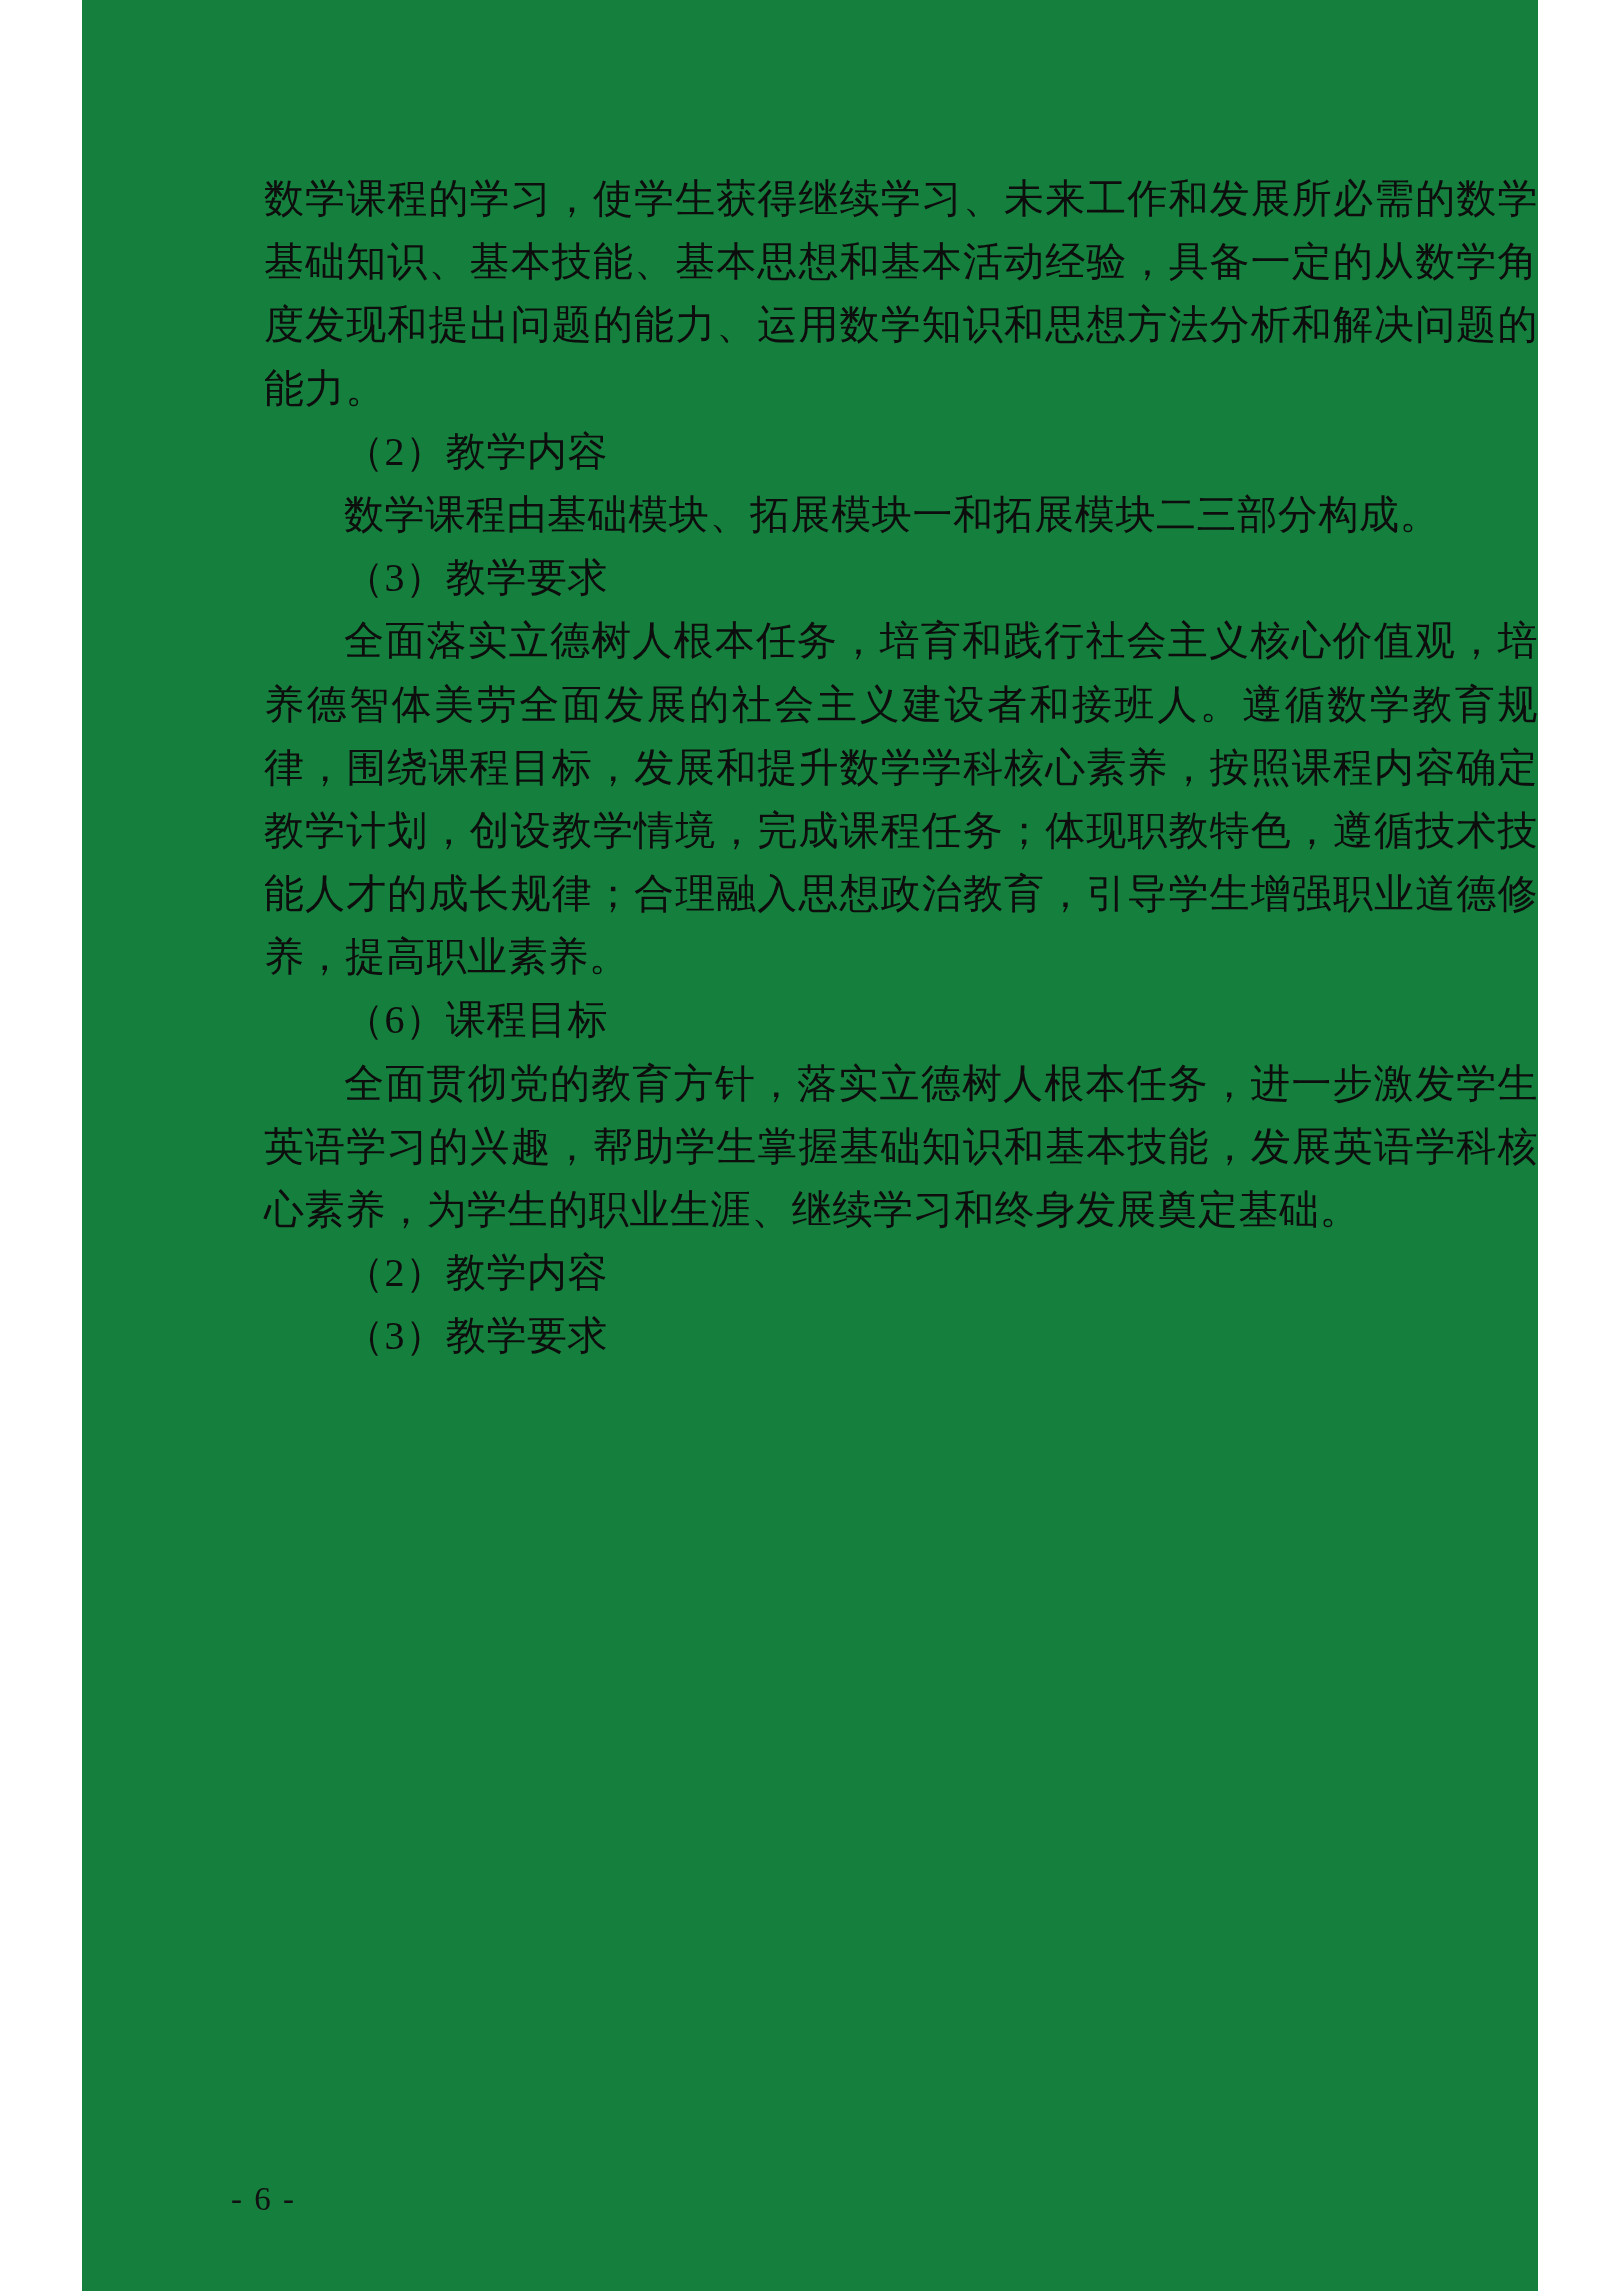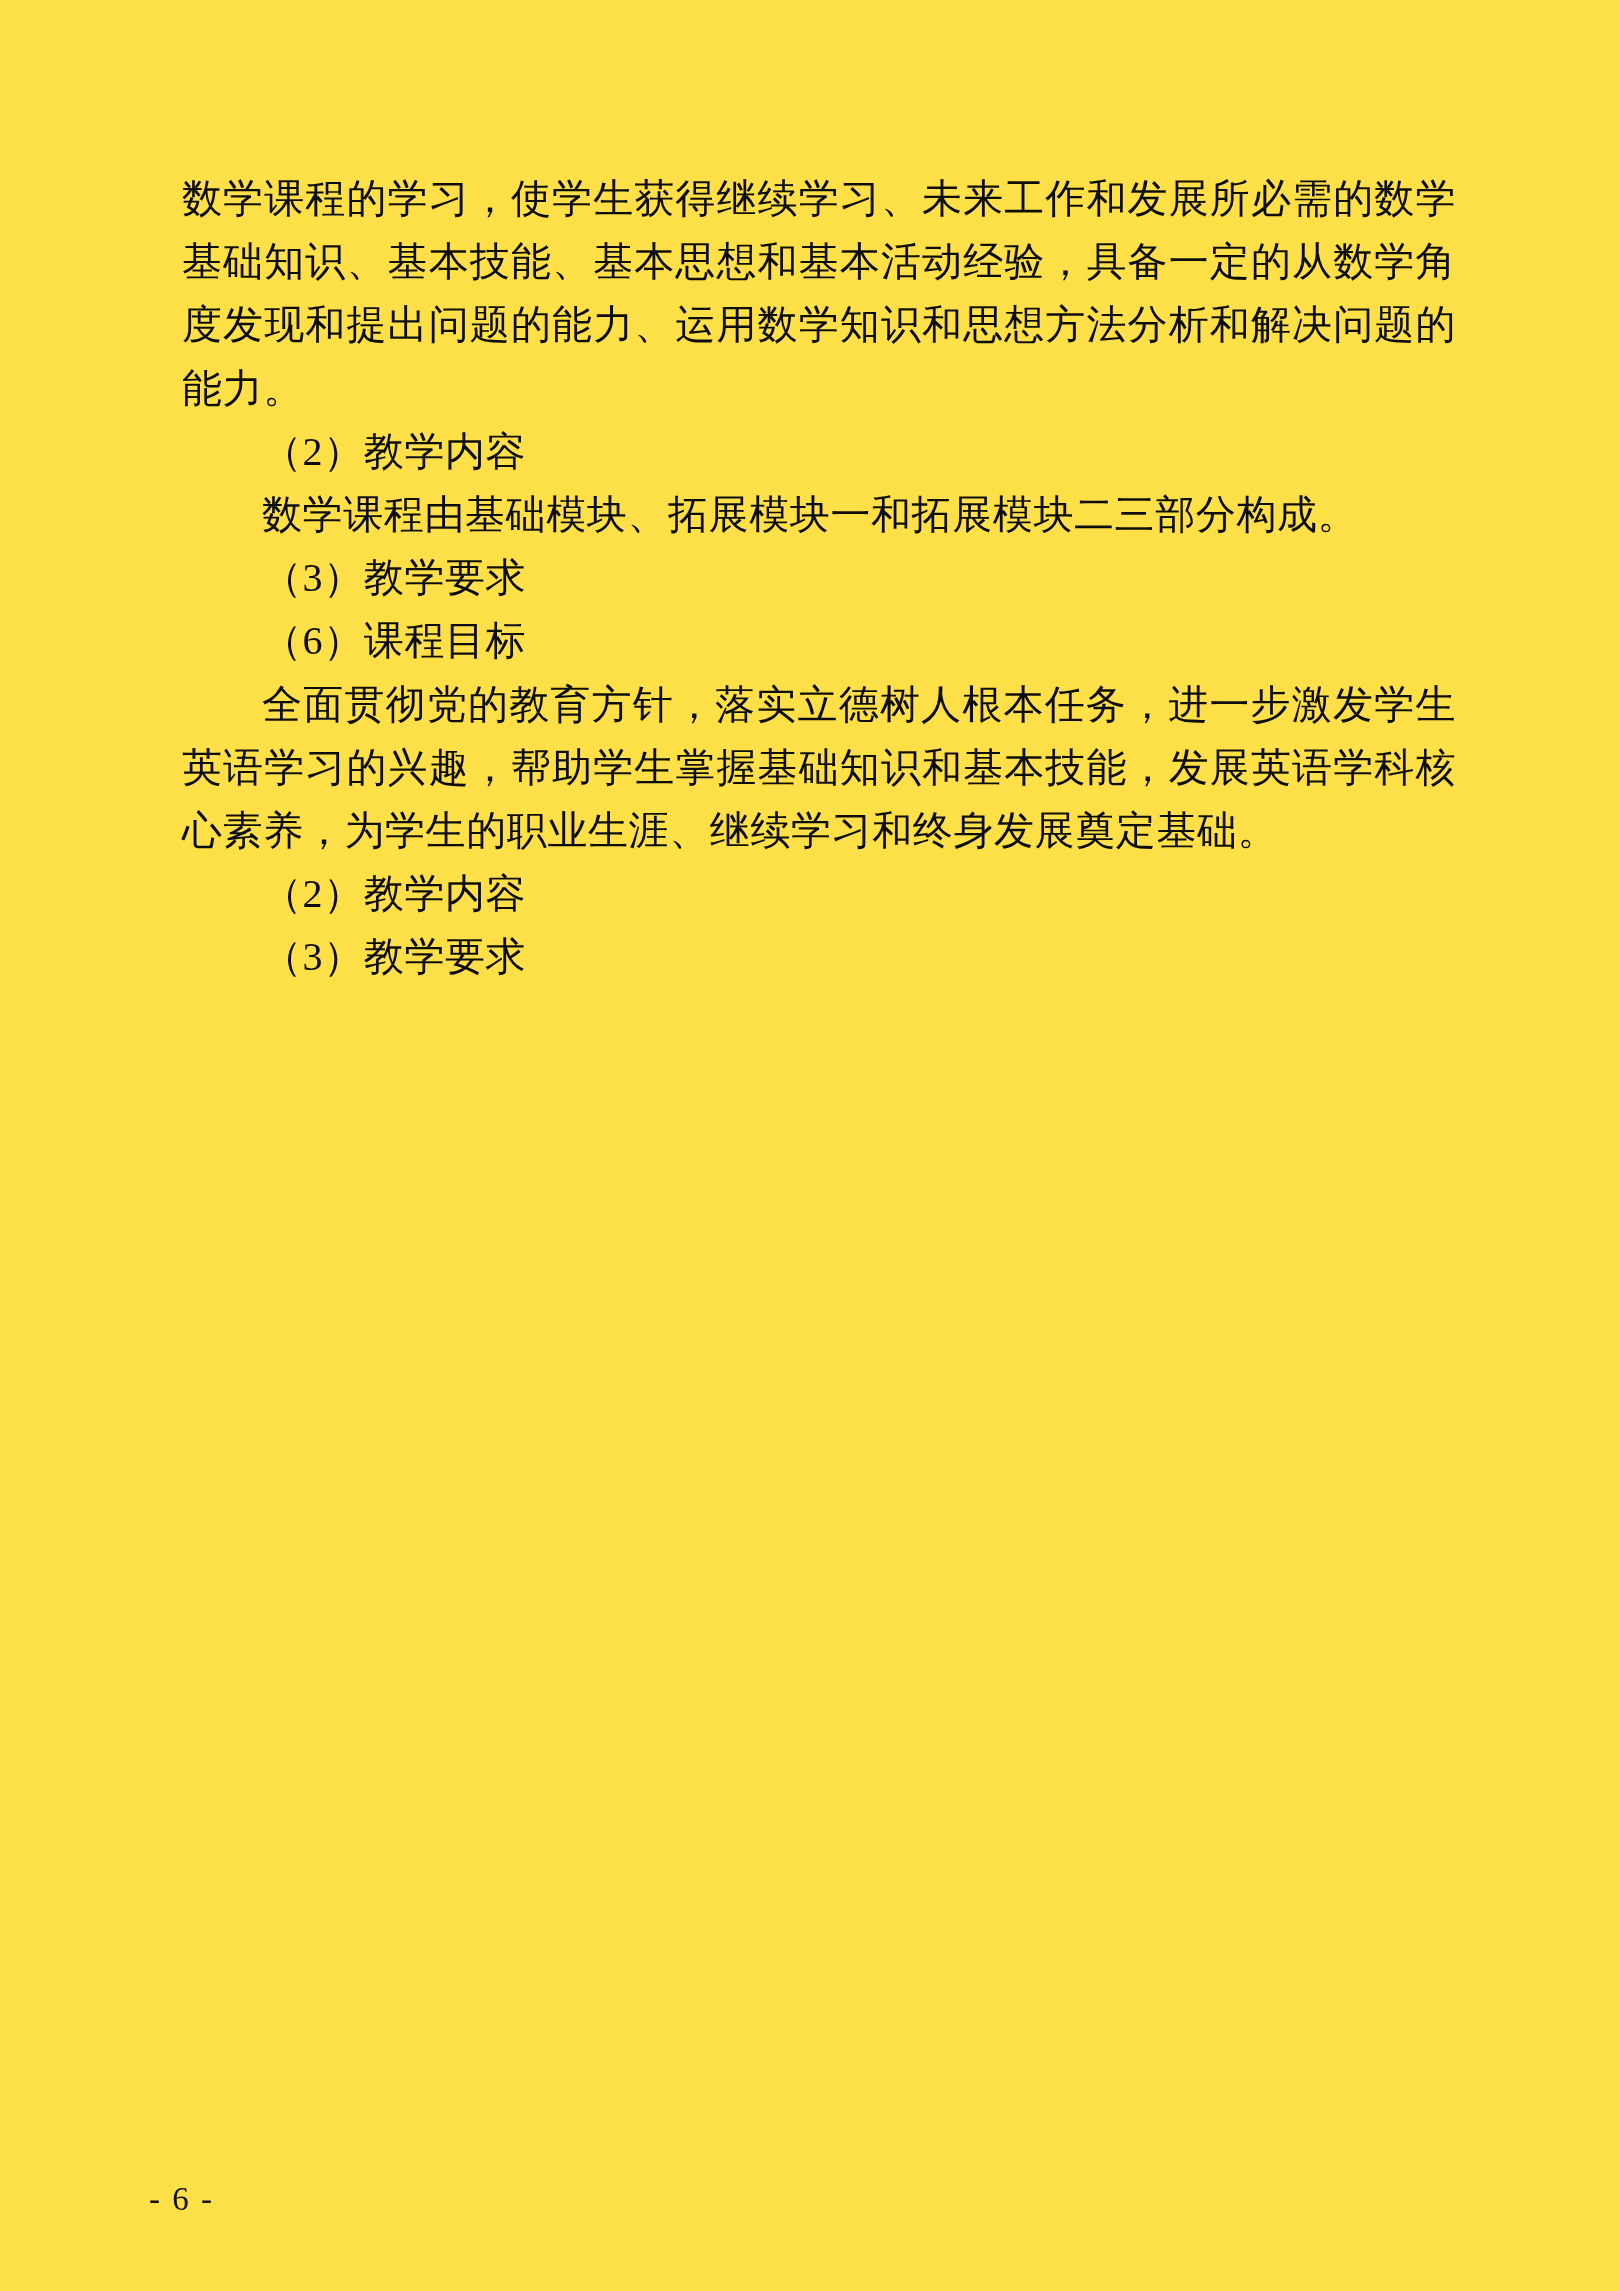--- a/index.html
+++ b/index.html
@@ -2,23 +2,23 @@
 <html lang="zh"><head>
 <meta charset="utf-8">
 <style>
   html, body {
     margin: 0;
     padding: 0;
     background: #ffffff;
   }
   .page {
     position: relative;
-    width: 1620px;
+    width: 1456px;
     height: 2292px;
-    background: #fde047;
+    background: #15803d;
     margin: 0 auto;
     box-sizing: border-box;
     font-family: "Liberation Serif", "DejaVu Serif", serif;
     color: #0d0d0d;
     overflow: hidden;
   }
   .content {
     position: absolute;
     left: 182px;
     top: 167px;
@@ -72,20 +72,21 @@
   <div class="content">
 
     <p class="para">数学课程的学习，使学生获得继续学习、未来工作和发展所必需的数学基础知识、基本技能、基本思想和基本活动经验，具备一定的从数学角度发现和提出问题的能力、运用数学知识和思想方法分析和解决问题的能力。</p>
 
     <p class="para indent">（2）教学内容</p>
 
     <p class="para indent">数学课程由基础模块、拓展模块一和拓展模块二三部分构成。</p>
 
     <p class="para indent">（3）教学要求</p>
 
+    <p class="para indent">全面落实立德树人根本任务，培育和践行社会主义核心价值观，培养德智体美劳全面发展的社会主义建设者和接班人。遵循数学教育规律，围绕课程目标，发展和提升数学学科核心素养，按照课程内容确定教学计划，创设教学情境，完成课程任务；体现职教特色，遵循技术技能人才的成长规律；合理融入思想政治教育，引导学生增强职业道德修养，提高职业素养。</p>
 
 
     <p class="para indent">（6）课程目标</p>
 
     <p class="para indent">全面贯彻党的教育方针，落实立德树人根本任务，进一步激发学生英语学习的兴趣，帮助学生掌握基础知识和基本技能，发展英语学科核心素养，为学生的职业生涯、继续学习和终身发展奠定基础。</p>
 
     <p class="para indent">（2）教学内容</p>
 
 
     <p class="para indent">（3）教学要求</p>

